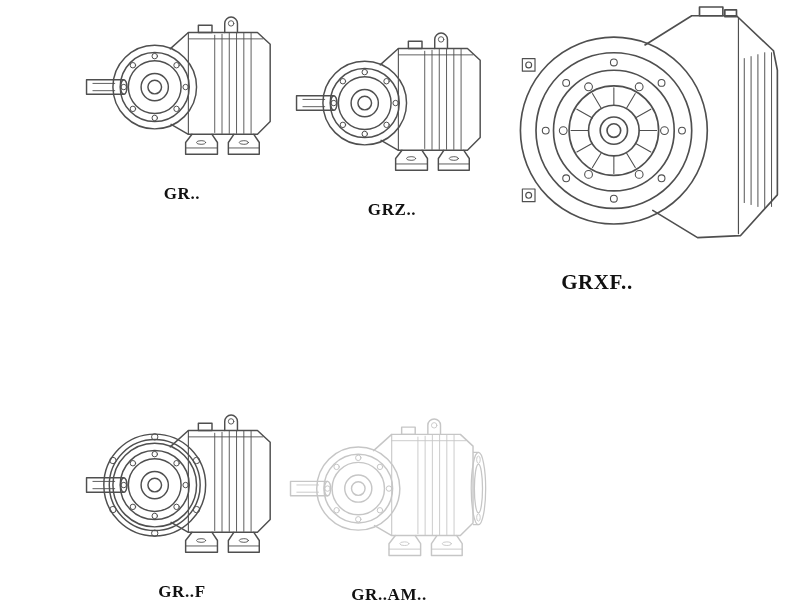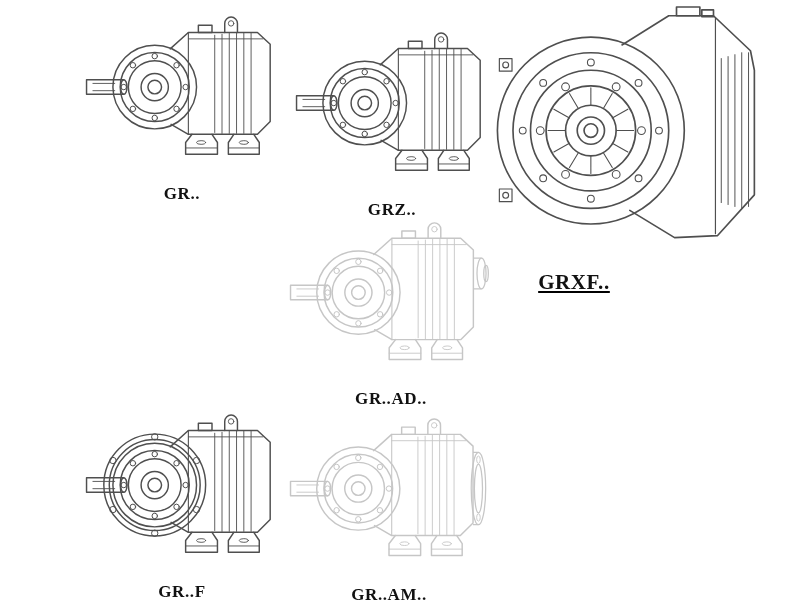--- a/index.html
+++ b/index.html
@@ -187,34 +187,28 @@
     <figcaption>GR..</figcaption>
   </figure>
 
   <figure class="cell" style="left:292px; top:22px;">
     <svg class="draw solid" viewBox="0 0 220 190" width="200" height="173">
         <use href="#gb-core"></use>
       </svg>
     <figcaption>GRZ..</figcaption>
   </figure>
 
-  <figure class="cell big cell-grxf" style="left:476px; top:2px;text-decoration:underline;">
+  <figure class="cell big cell-grxf" style="left:499px; top:2px;">
     <svg class="draw solid" viewBox="0 0 300 270" width="292" height="263">
         <use href="#grxf-core"></use>
       </svg>
     <figcaption>GRXF..</figcaption>
   </figure>
 
 
-  <figure class="cell" style="left:286px; top:212px;">
-    <svg class="draw light" viewBox="0 0 232 190" width="210" height="172">
-        <use href="#gbad-core"></use>
-      </svg>
-    <figcaption>GR..AD..</figcaption>
-  </figure>
 
   <figure class="cell" style="left:82px; top:404px;">
     <svg class="draw solid" viewBox="0 0 220 190" width="200" height="173">
         <use href="#gbf-core"></use>
       </svg>
     <figcaption>GR..F</figcaption>
   </figure>
 
   <figure class="cell" style="left:286px; top:408px;">
     <svg class="draw light" viewBox="0 0 228 190" width="206" height="172">

